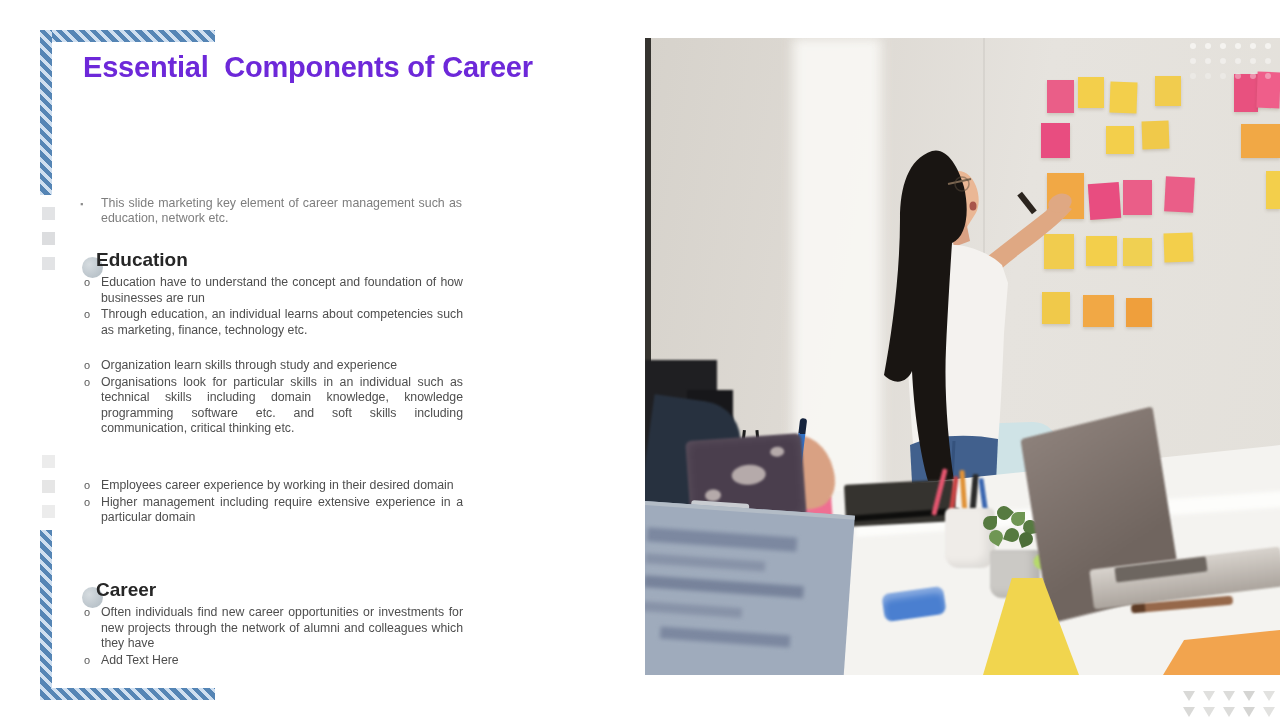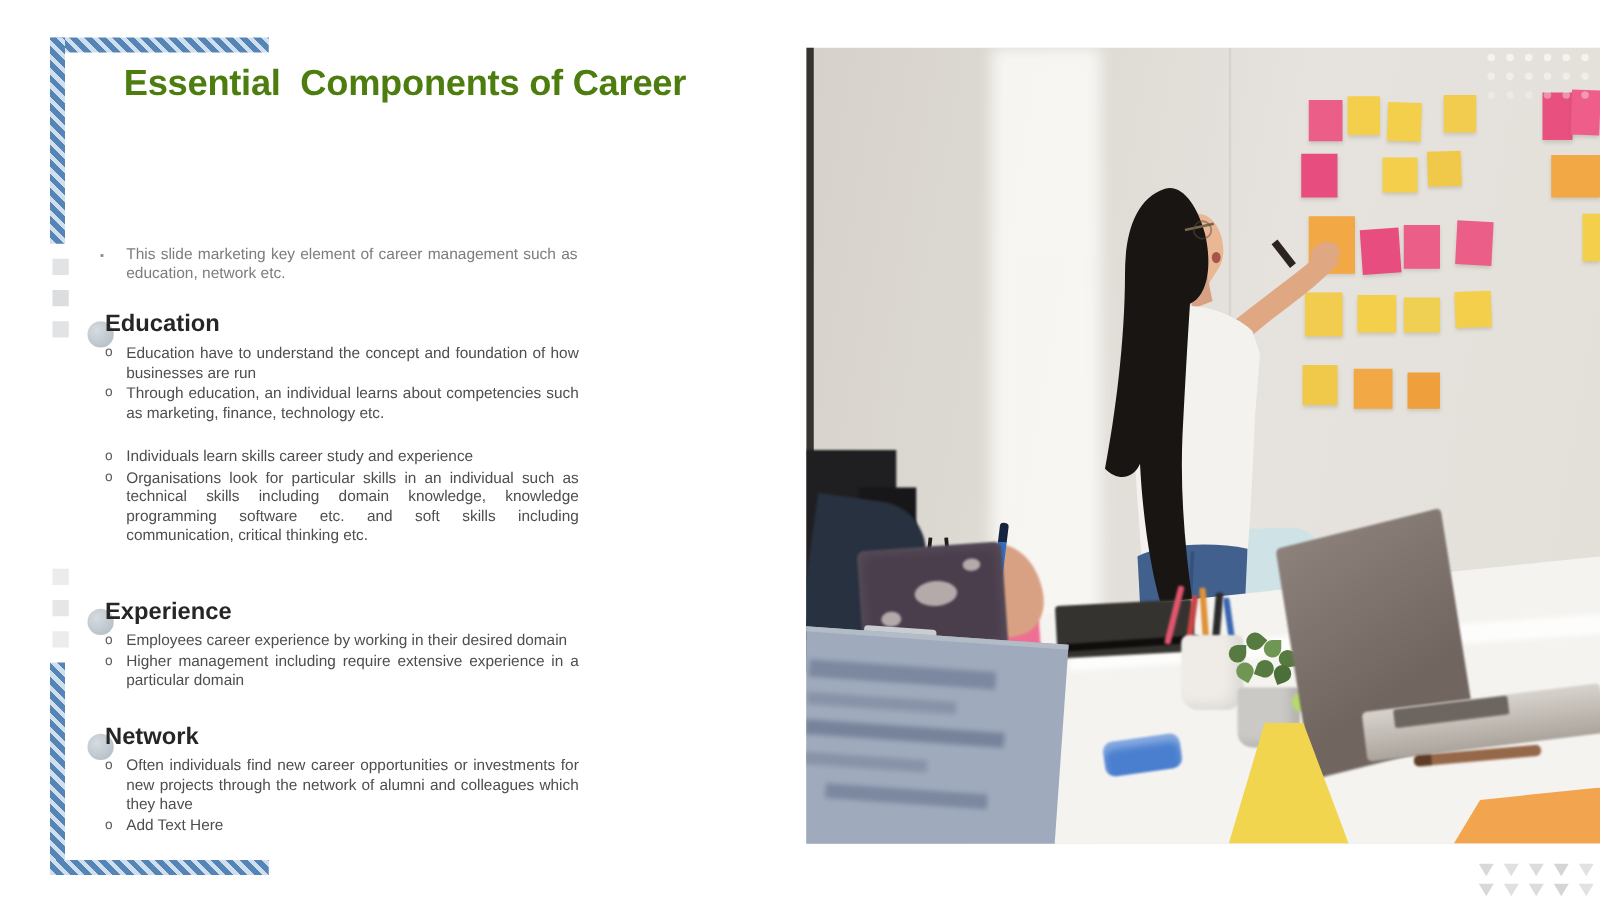--- a/index.html
+++ b/index.html
@@ -13,34 +13,34 @@
     background:repeating-linear-gradient(45deg,#cfdff0 0 3.5px,#5585b5 3.5px 8px);
   }
   #bracket-h-top{left:40px;top:30px;width:175px;height:12px;}
   #bracket-v-top{left:40px;top:30px;width:12px;height:165px;}
   #bracket-v-bot{left:40px;top:530px;width:12px;height:158px;}
   #bracket-h-bot{left:40px;top:688px;width:175px;height:12px;}
   .edge-square{position:absolute;left:42px;width:13px;height:13px;background:#e2e3e5;}
   
   #title-block{position:absolute;left:83px;top:50px;width:520px;}
   .title-line{
-    font-size:29px;font-weight:700;color:#4d7c0f;line-height:34px;
-    letter-spacing:-0.2px;white-space:pre-wrap;margin-left:16px;
+    font-size:29px;font-weight:700;color:#6d28d9;line-height:34px;
+    letter-spacing:-0.2px;white-space:pre-wrap;
   }
   #subtitle{
     margin-top:6px;width:398px;font-size:12.5px;color:#9a9a9a;
     line-height:15px;text-align:justify;
   }
   #intro{position:absolute;left:80px;top:196px;width:382px;display:flex;}
   #intro .marker{font-size:9px;color:#8a8a8a;margin-top:3px;width:21px;flex:none;}
   #intro .txt{font-size:12.4px;color:#7d7d7d;line-height:15px;text-align:justify;width:361px;}
   .section{position:absolute;left:84px;width:392px;}
   #sec-0{top:248px;} #sec-1{top:358px;} #sec-2{top:478px;} #sec-3{top:578px;}
   .sec-head{position:relative;font-size:19px;font-weight:700;color:#262626;
-    line-height:24px;margin:0 0 3px 0;z-index:1;}
+    line-height:24px;margin:0 0 3px 12px;z-index:1;}
   .sec-dot{
     position:absolute;left:-14px;top:9px;width:21px;height:21px;border-radius:50%;
     background:radial-gradient(circle at 35% 35%,#d6dcе0,#b4bec6);
     background:radial-gradient(circle at 35% 35%,#d6dce0,#aeb9c1);z-index:-1;
   }
   .sec-list{margin:0;padding:0;list-style:none;}
   .sec-list li{display:flex;margin:0 0 1px 0;}
   .sec-list .marker{width:17px;flex:none;font-size:11px;color:#5a5a5a;line-height:15.6px;}
   .sec-list .txt{font-size:12.3px;color:#4e4e4e;line-height:15.6px;text-align:justify;width:362px;}
   
@@ -173,45 +173,44 @@
           <span class="marker">o</span>
           <span class="txt">Through education, an individual learns about competencies such as marketing, finance, technology etc.</span>
         </li>
     </ul>
   </div>
 
   <div class="section" id="sec-1">
     <ul class="sec-list">
       <li>
           <span class="marker">o</span>
-          <span class="txt">Individuals learn skills career study and experience</span>
+          <span class="txt">Organization learn skills through study and experience</span>
         </li>
       <li>
           <span class="marker">o</span>
           <span class="txt">Organisations look for particular skills in an individual such as technical skills including domain knowledge, knowledge programming software etc. and soft skills including communication, critical thinking etc.</span>
         </li>
     </ul>
   </div>
 
   <div class="section" id="sec-2">
-    <h3 class="sec-head"><span class="sec-dot"></span><span>Experience</span></h3>
     <ul class="sec-list">
       <li>
           <span class="marker">o</span>
           <span class="txt">Employees career experience by working in their desired domain</span>
         </li>
       <li>
           <span class="marker">o</span>
           <span class="txt">Higher management including require extensive experience in a particular domain</span>
         </li>
     </ul>
   </div>
 
   <div class="section" id="sec-3">
-    <h3 class="sec-head"><span class="sec-dot"></span><span>Network</span></h3>
+    <h3 class="sec-head"><span class="sec-dot"></span><span>Career</span></h3>
     <ul class="sec-list">
       <li>
           <span class="marker">o</span>
           <span class="txt">Often individuals find new career opportunities or investments for new projects through the network of alumni and colleagues which they have</span>
         </li>
       <li>
           <span class="marker">o</span>
           <span class="txt">Add Text Here</span>
         </li>
     </ul>

